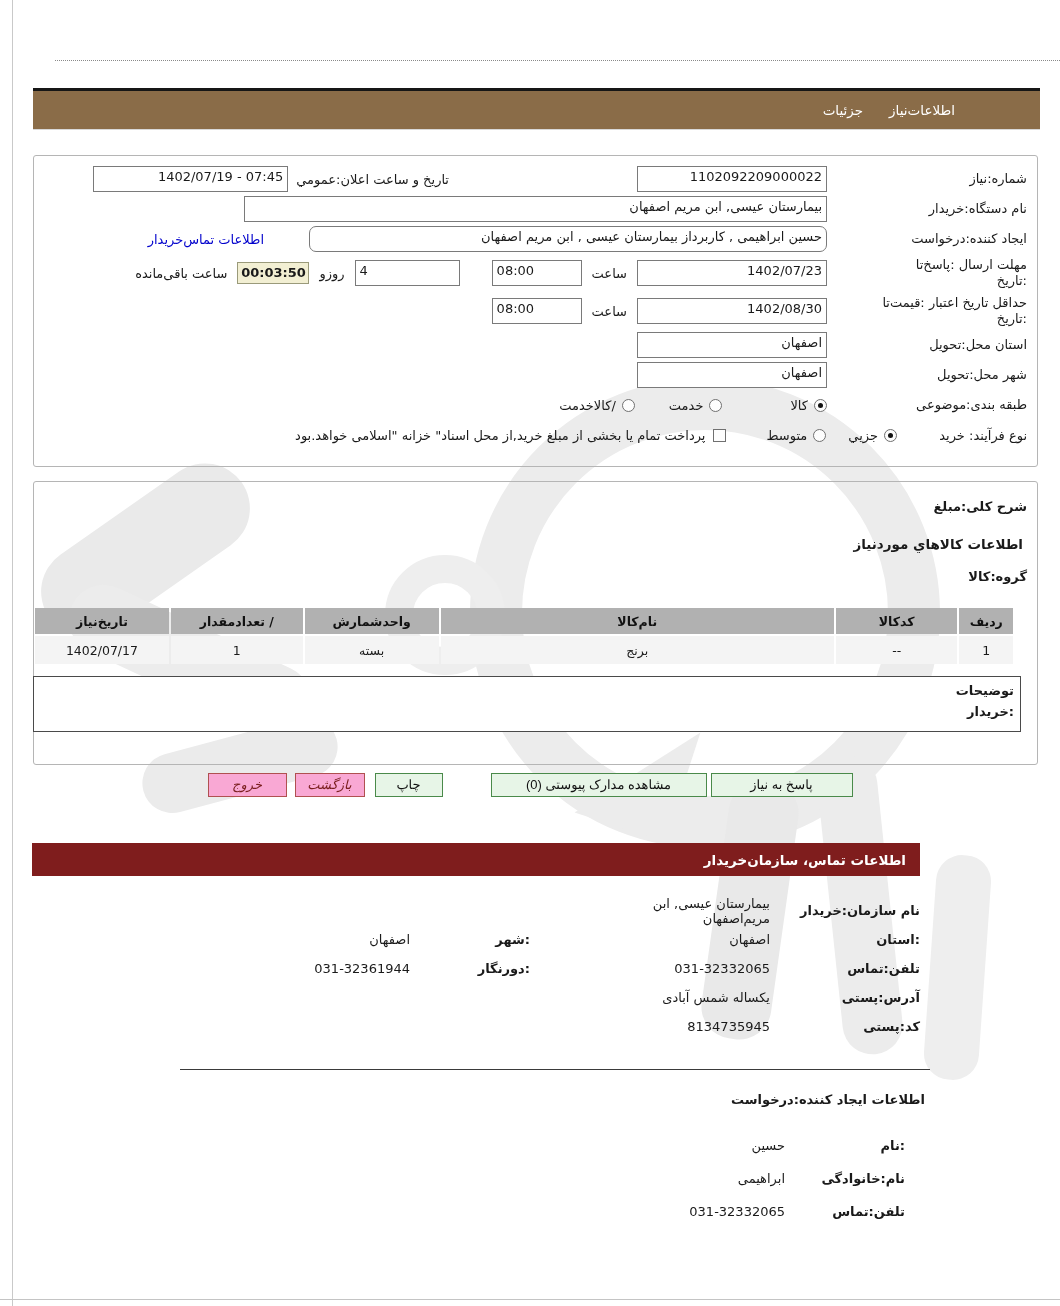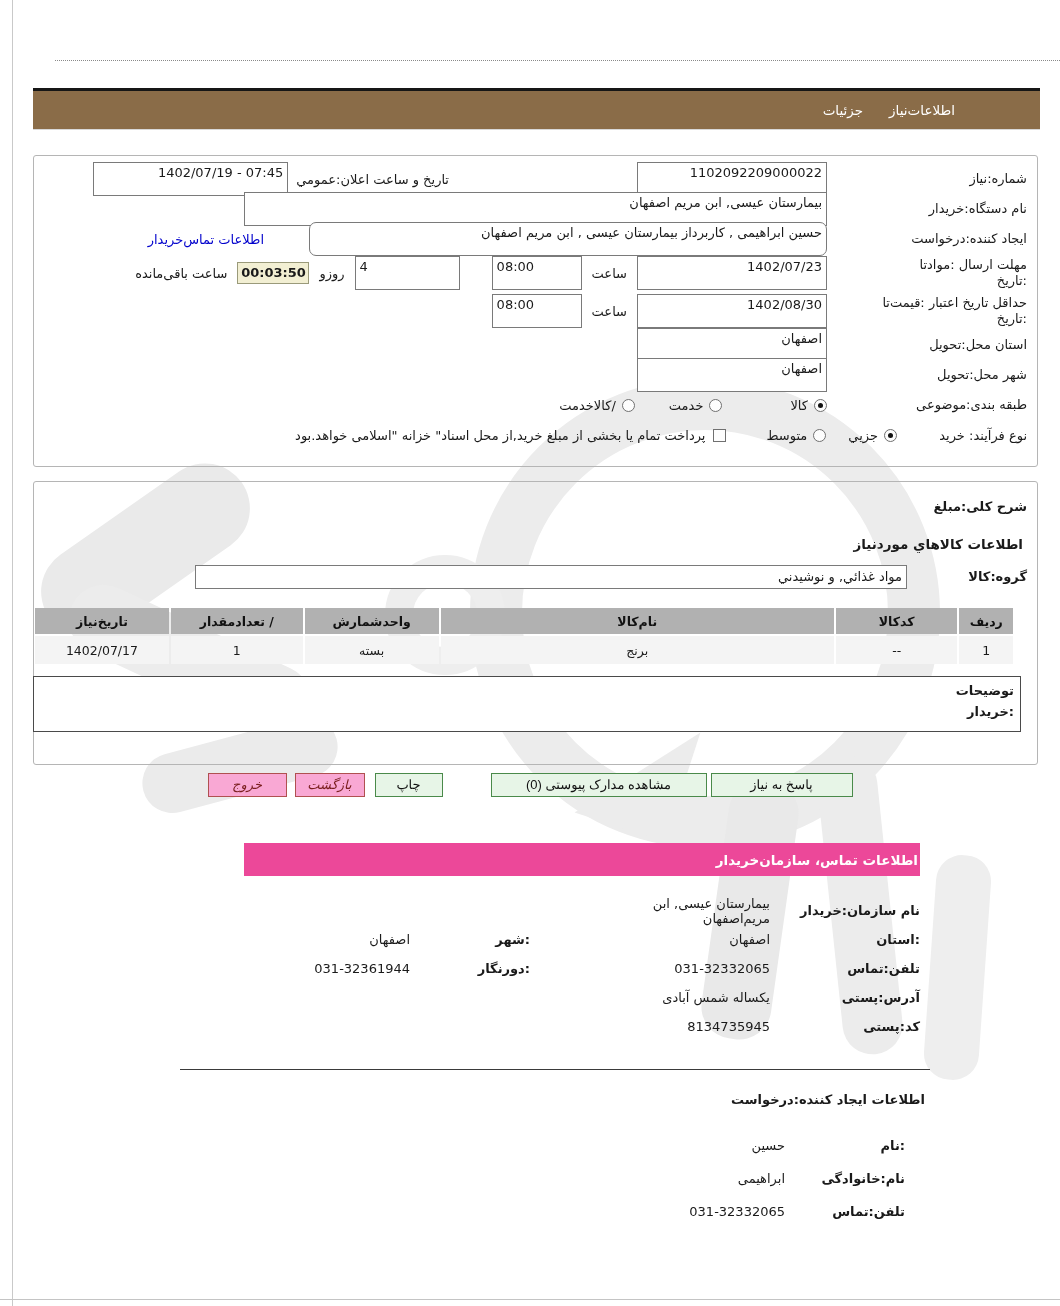--- a/index.html
+++ b/index.html
@@ -31,21 +31,21 @@
             display:flex; align-items:center; padding-right:85px; gap:26px; color:#fff; font-size:13.5px; }
   .tab { cursor:default; }
   
   .fs { border:1px solid #b5b5b5; border-radius:3px; background:transparent; }
   .fs1 { top:155px; left:33px; width:1005px; height:312px; padding:8px 10px 4px 8px; }
   .fs2 { top:481px; left:33px; width:1005px; height:284px; padding:10px 10px 4px 8px; }
   .frow { display:flex; align-items:center; height:30px; }
   .frow.tall { height:38px; }
   .flabel { width:200px; flex:0 0 200px; font-size:13px; white-space:pre-line; line-height:1.25; }
   .flabel-sm { width:130px; flex:0 0 130px; font-size:13px; }
-  .tbox { background:#fff; border:1px solid #7a7a7a; height:34px; line-height:20px;
+  .tbox { background:#fff; border:1px solid #7a7a7a; height:26px; line-height:20px;
           padding:0 4px; overflow:hidden; white-space:nowrap; font-size:13px; }
   .num { direction:ltr; text-align:right; }
   .w190 { width:190px; flex:0 0 190px; }
   .w195 { width:195px; flex:0 0 195px; }
   .w90  { width:90px;  flex:0 0 90px;  text-align:left; direction:ltr;}
   .w105 { width:105px; flex:0 0 105px; text-align:left; direction:ltr;}
   .wide583 { width:583px; flex:0 0 583px; }
   .wide518 { width:518px; flex:0 0 518px;border-radius:7px; }
   .inline-lbl { margin:0 10px; }
   .countdown { background:#f2efd3; border:1px solid #9a9a7a; width:72px; flex:0 0 72px;
@@ -75,22 +75,22 @@
   .notes .ntext { flex:1; text-align:center; font-size:12.5px; line-height:1.85; padding:2px 8px; }
   
   .btnrow { top:773px; left:0; width:1060px; display:flex; direction:rtl; justify-content:center;
             align-items:center; gap:0; }
   .btn { height:24px; line-height:22px; text-align:center; font-size:13px; border-width:1px; border-style:solid; cursor:pointer; }
   .btn-green { background:#e7f5e7; border-color:#4a8a4a; color:#111; }
   .btn-pink  { background:#f9a8d4; border-color:#b05050; color:#7a1f1f;font-style:italic; }
   .b1{width:142px} .b2{width:216px; margin-right:4px} .b3{width:68px; margin-right:48px}
   .b4{width:70px; margin-right:10px} .b5{width:79px; margin-right:8px}
   
-  .sec2head { top:843px; right:140px; width:676px; height:33px; background:#ec4899; color:#fff;
-              font-weight:bold; font-size:13.5px; display:flex; align-items:center; padding-right:2px; }
+  .sec2head { top:843px; right:140px; width:888px; height:33px; background:#7f1d1d; color:#fff;
+              font-weight:bold; font-size:13.5px; display:flex; align-items:center; padding-right:14px; }
   .contact { top:896px; right:140px; width:780px; }
   .crow { display:flex; direction:rtl; align-items:center; height:29px; }
   .cl1 { flex:0 0 150px; font-weight:bold; }
   .cv1 { flex:0 0 240px; text-align:right; padding-left:70px; }
   .cl2 { flex:0 0 120px; font-weight:bold; }
   .cv2 { flex:0 0 160px; text-align:right; padding-left:45px; }
   .ltrv { direction:ltr; }
   .sep { top:1069px; left:180px; width:750px; border-top:1px solid #3a3a3a; }
   .requester { top:1092px; right:155px; width:760px; }
   .rhead { font-weight:bold; font-size:13px; margin-bottom:22px; margin-right:-20px; }
@@ -129,21 +129,21 @@
   <div class="frow">
     <span class="flabel">نام دستگاه:خریدار</span>
     <div class="tbox wide583">بیمارستان عیسی, ابن مریم اصفهان</div>
   </div>
   <div class="frow">
     <span class="flabel">ایجاد کننده:درخواست</span>
     <div class="tbox wide518">حسین ابراهیمی , کاربرداز بیمارستان عیسی , ابن مریم اصفهان</div>
     <span class="link">اطلاعات تماس‌خریدار</span>
   </div>
   <div class="frow tall">
-    <span class="flabel">مهلت ارسال :مواد‌تا
+    <span class="flabel">مهلت ارسال :پاسخ‌تا
 :تاریخ</span>
     <div class="tbox num w190">1402/07/23</div>
     <span class="inline-lbl">ساعت</span>
     <div class="tbox num w90" style="margin-left:32px;">08:00</div>
     <div class="tbox num w105">4</div>
     <span class="inline-lbl">روزو</span>
     <div class="countdown">00:03:50</div>
     <span class="inline-lbl">ساعت باقی‌مانده</span>
   </div>
   <div class="frow tall">
@@ -181,21 +181,20 @@
   </div>
 </div>
 
 <div class="layer fs fs2">
   <div class="frow">
     <span class="blbl" style="flex:0 0 110px;">شرح کلی:مبلغ</span>
   </div>
   <div class="goods-head">اطلاعات کالاهاي موردنیاز</div>
   <div class="frow grouprow">
     <span class="blbl" style="flex:0 0 120px;">گروه:کالا</span>
-    <div class="tbox groupbox">مواد غذائي, و نوشیدني</div>
   </div>
   <table class="items">
     <thead>
       <tr>
         <th class="c-row">ردیف</th>
         <th class="c-code">کدکالا</th>
         <th class="c-name">نام‌کالا</th>
         <th class="c-unit">واحدشمارش</th>
         <th class="c-qty">/ تعدادمقدار</th>
         <th class="c-date">تاریخ‌نیاز</th>

